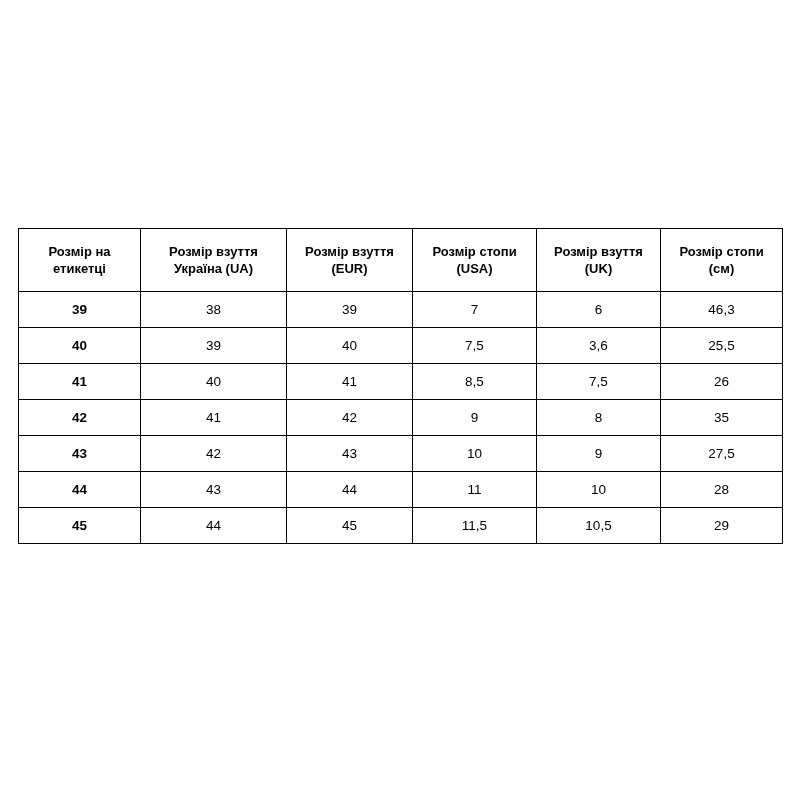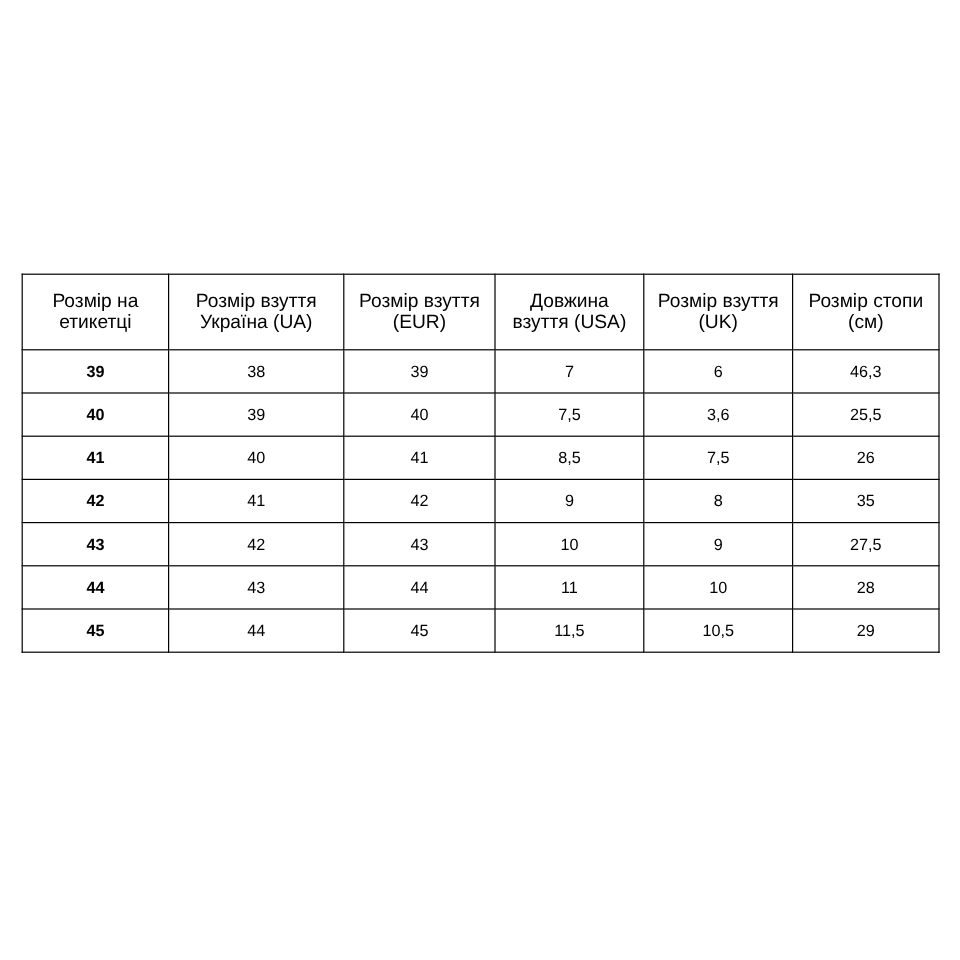--- a/index.html
+++ b/index.html
@@ -31,22 +31,22 @@
   table.size-table th,
   table.size-table td {
     border: 1px solid #000000;
     text-align: center;
     vertical-align: middle;
     color: #000000;
     padding: 0;
   }
   table.size-table thead th {
     height: 58px;
-    font-size: 16px;
-    font-weight: normal;
+    font-size: 13px;
+    font-weight: bold;
     line-height: 17px;
     padding: 2px 4px;
   }
   table.size-table tbody td {
     height: 35px;
     font-size: 13.5px;
     font-weight: normal;
     line-height: 17px;
   }
   table.size-table tbody td.label-col {
@@ -72,21 +72,21 @@
           <col class="c2">
           <col class="c3">
           <col class="c4">
           <col class="c5">
       </colgroup>
       <thead>
         <tr>
           <th>Розмір на етикетці</th>
           <th>Розмір взуття Україна (UA)</th>
           <th>Розмір взуття (EUR)</th>
-          <th>Довжина взуття (USA)</th>
+          <th>Розмір стопи (USA)</th>
           <th>Розмір взуття (UK)</th>
           <th>Розмір стопи (см)</th>
         </tr>
       </thead>
       <tbody>
         <tr>
           <td class="label-col">39</td>
           <td>38</td>
           <td>39</td>
           <td>7</td>

